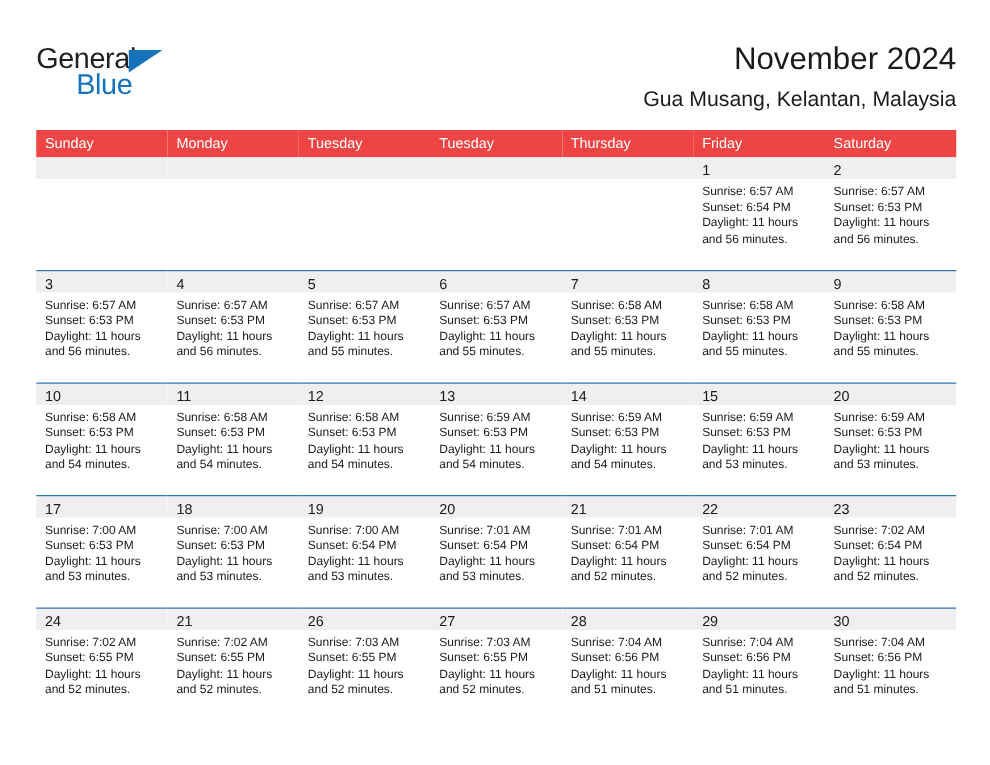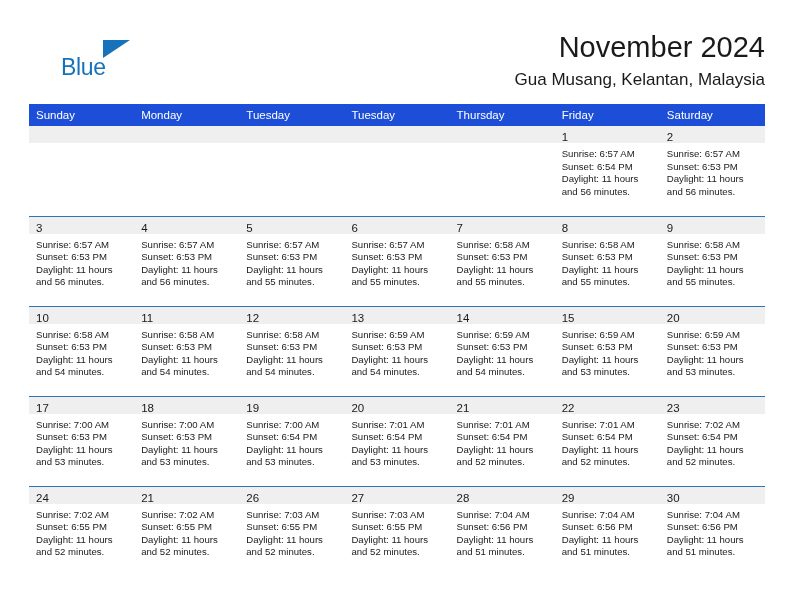--- a/index.html
+++ b/index.html
@@ -64,21 +64,21 @@
     font-family: "Liberation Sans", sans-serif;
   }
 
   .title-block {
     position: absolute;
     right: 27px;
     top: 30px;
     text-align: right;
   }
   .cal-title {
-    font-size: 29px;
+    font-size: 25px;
     font-weight: normal;
     color: #1a1a1a;
     line-height: 34px;
     white-space: nowrap;
   }
   .cal-subtitle {
     margin-top: 7px;
     font-size: 17px;
     font-weight: normal;
     color: #1a1a1a;
@@ -92,21 +92,21 @@
     left: 29px;
     top: 104px;
     width: 736px;
   }
   table.cal {
     border-collapse: collapse;
     table-layout: fixed;
     width: 736px;
   }
   table.cal th {
-    background: #1d4ed8;
+    background: #ef4444;
     color: #ffffff;
     font-size: 11.5px;
     font-weight: normal;
     text-align: left;
     padding: 5px 0 5px 7px;
     height: 10px;
     box-sizing: border-box;
     border: none;
   }
   table.cal td {
@@ -146,20 +146,21 @@
   }
   td.empty .cell-body { visibility: hidden; }
 </style>
 </head>
 <body>
 
 <div class="page">
 
   <div class="top">
     <div class="logo">
+      <span class="logo-general">General</span>
       <span class="logo-tri"></span>
       <span class="logo-blue">Blue</span>
     </div>
 
     <div class="title-block">
       <div class="cal-title">November 2024</div>
       <div class="cal-subtitle">Gua Musang, Kelantan, Malaysia</div>
     </div>
   </div>
 

